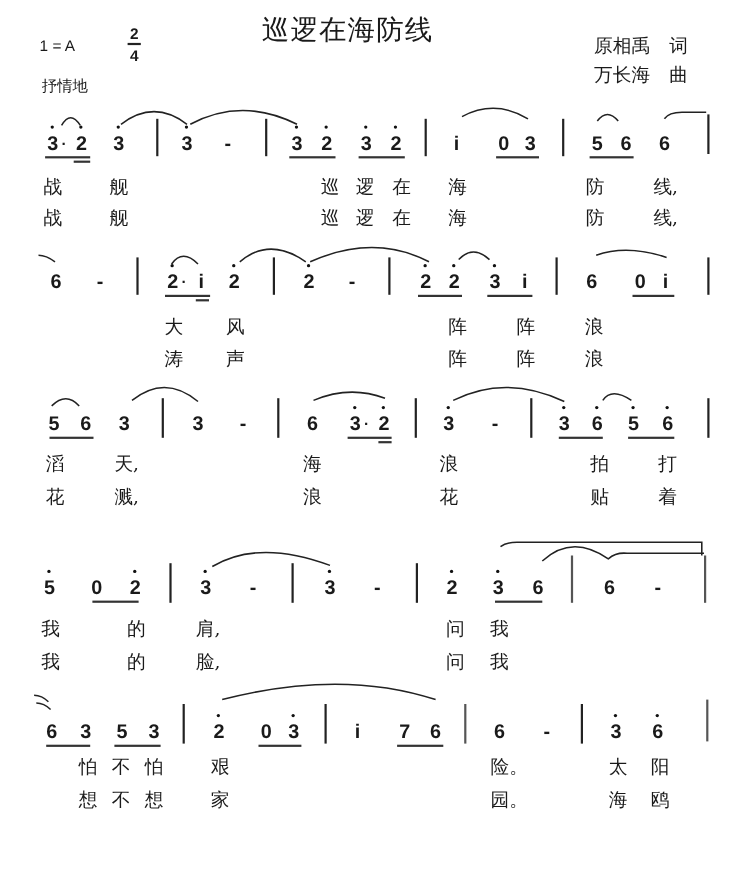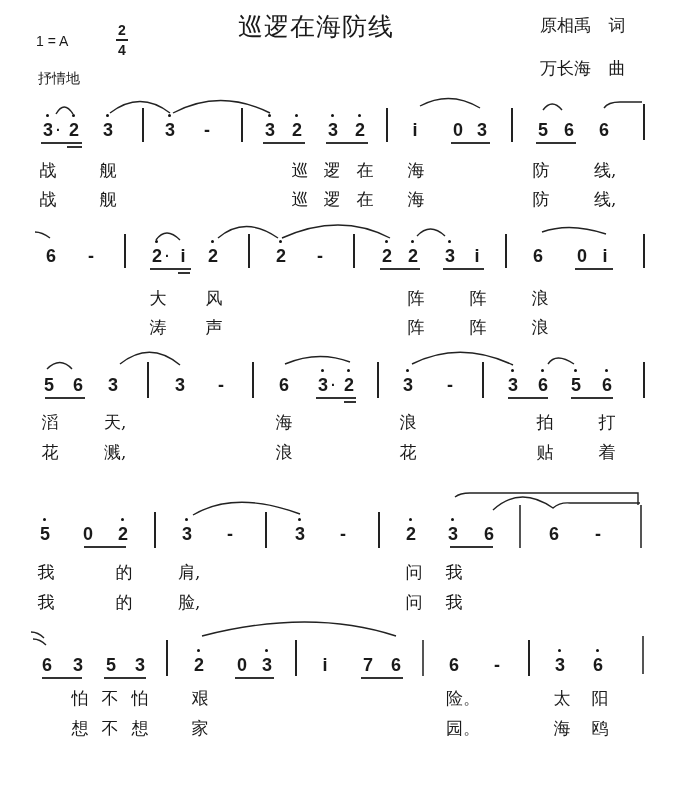--- a/index.html
+++ b/index.html
@@ -26,21 +26,21 @@
 <div class="abs title" style="left:238px; top:10px;">巡逻在海防线</div>
 
 <div class="abs key" style="left:36px; top:33px;">1 = A</div>
 <div class="abs" style="left:115px; top:22px; width:14px;">
   <div class="ts">2</div>
   <div class="tsline" style="margin:1px 1px;"></div>
   <div class="ts">4</div>
 </div>
 <div class="abs tempo" style="left:38px; top:70px;">抒情地</div>
 
-<div class="abs credit" style="left:540px; top:14px;text-align:center;">
+<div class="abs credit" style="left:540px; top:30px;text-align:center;">
   <span>原相禹</span>
   <span style="margin-left:12px;">词</span>
 </div>
 <div class="abs credit" style="left:540px; top:57px;">
   <span>万长海</span>
   <span style="margin-left:12px;">曲</span>
 </div>
 
 <svg class="slurs" width="675" height="790">
   <g fill="none" stroke="#222" stroke-width="1.4">

